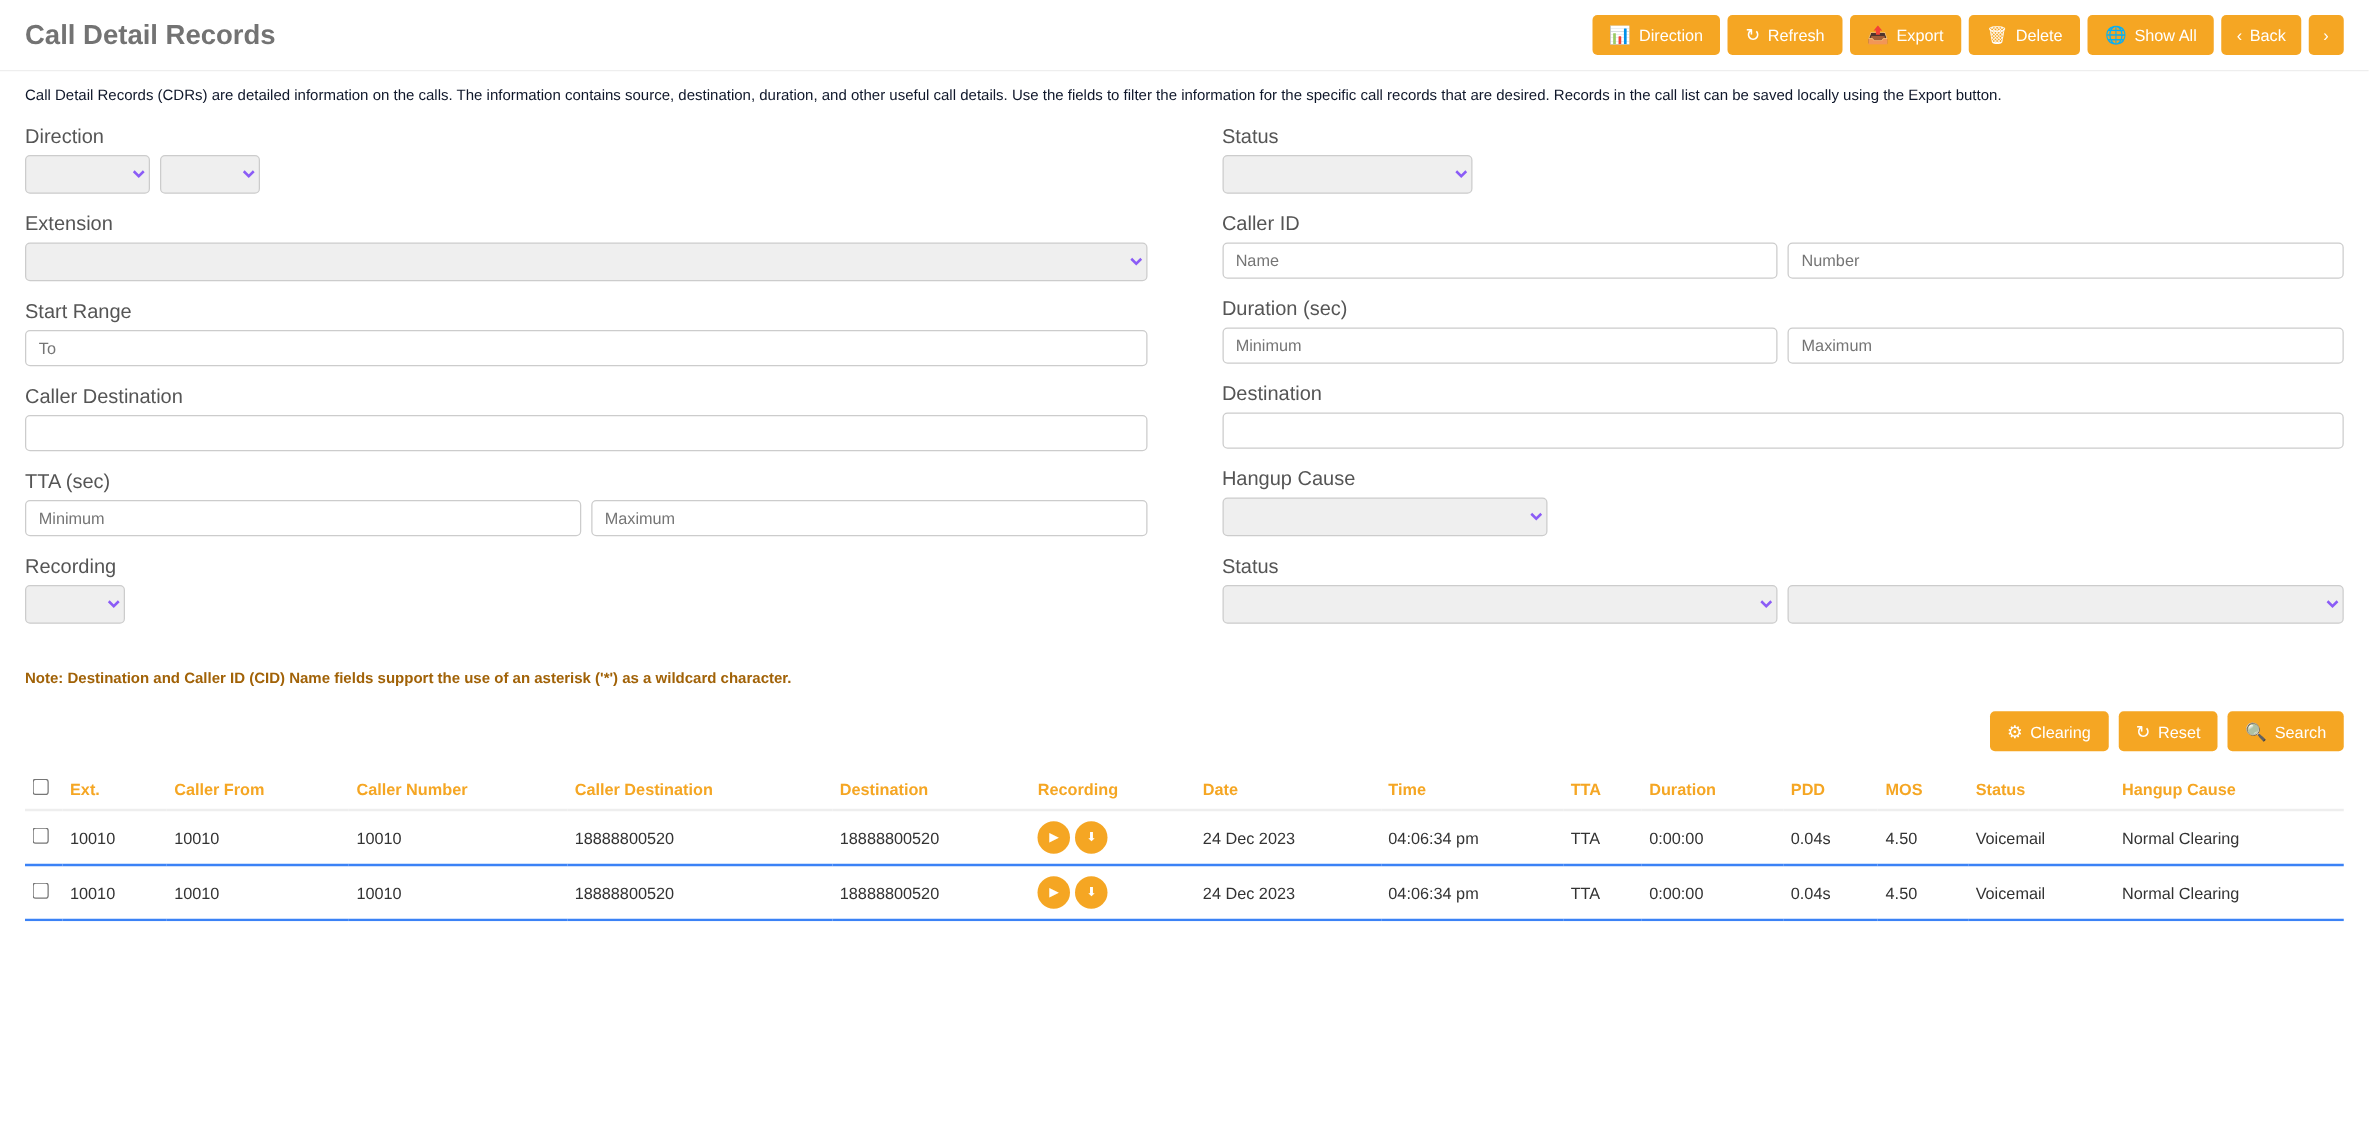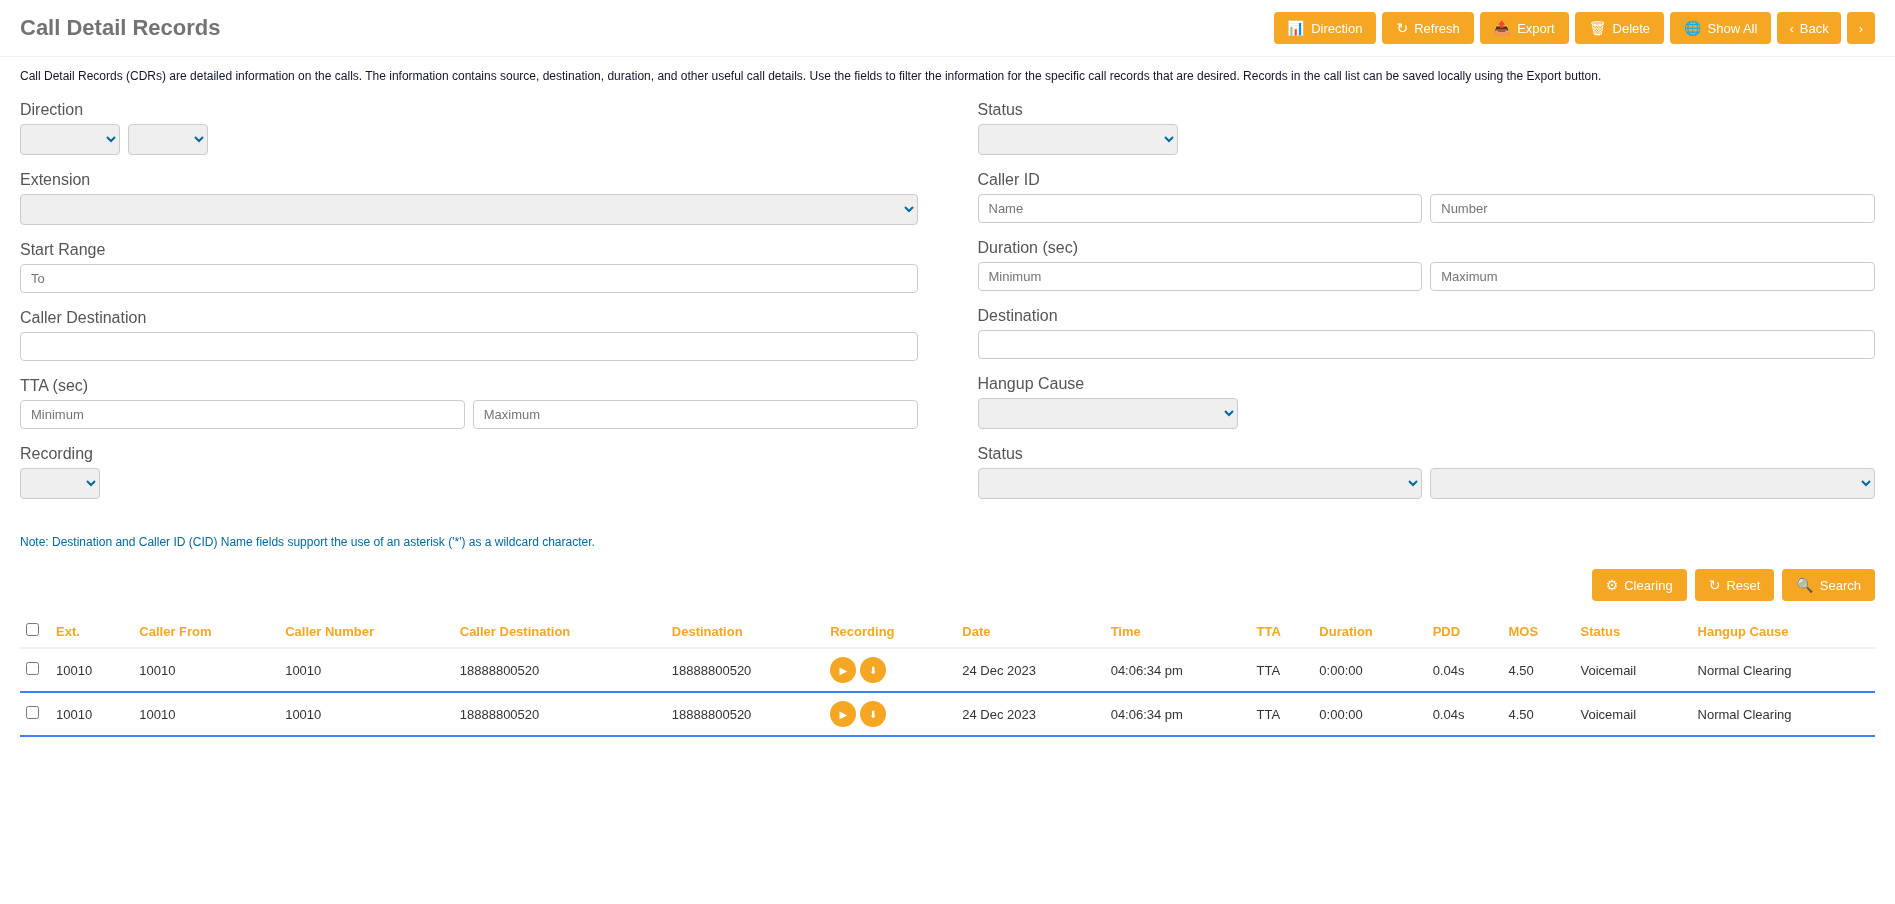--- a/index.html
+++ b/index.html
@@ -67,40 +67,41 @@
     }
     .filter-inputs input,
     .filter-inputs select {
       flex: 1;
     }
     input[type="text"], select {
       border: 1px solid #ccc;
       border-radius: 4px;
       padding: 6px 10px;
       font-size: 13px;
-      color: #0369a1;
+      color: #8b5cf6;
       width: 100%;
       outline: none;
     }
     select {
       appearance: auto;
     }
     .direction-selects {
       display: flex;
       gap: 8px;
     }
     .direction-selects select {
       width: auto;
       min-width: 80px;
     }
 
     .note {
       padding: 0 20px 10px 20px;
       font-size: 12px;
-      color: #0369a1;
+      color: #a16207;
+      font-weight: bold;
     }
 
     .action-buttons {
       display: flex;
       justify-content: flex-end;
       gap: 8px;
       padding: 10px 20px 14px 20px;
     }
 
     .table-container {

